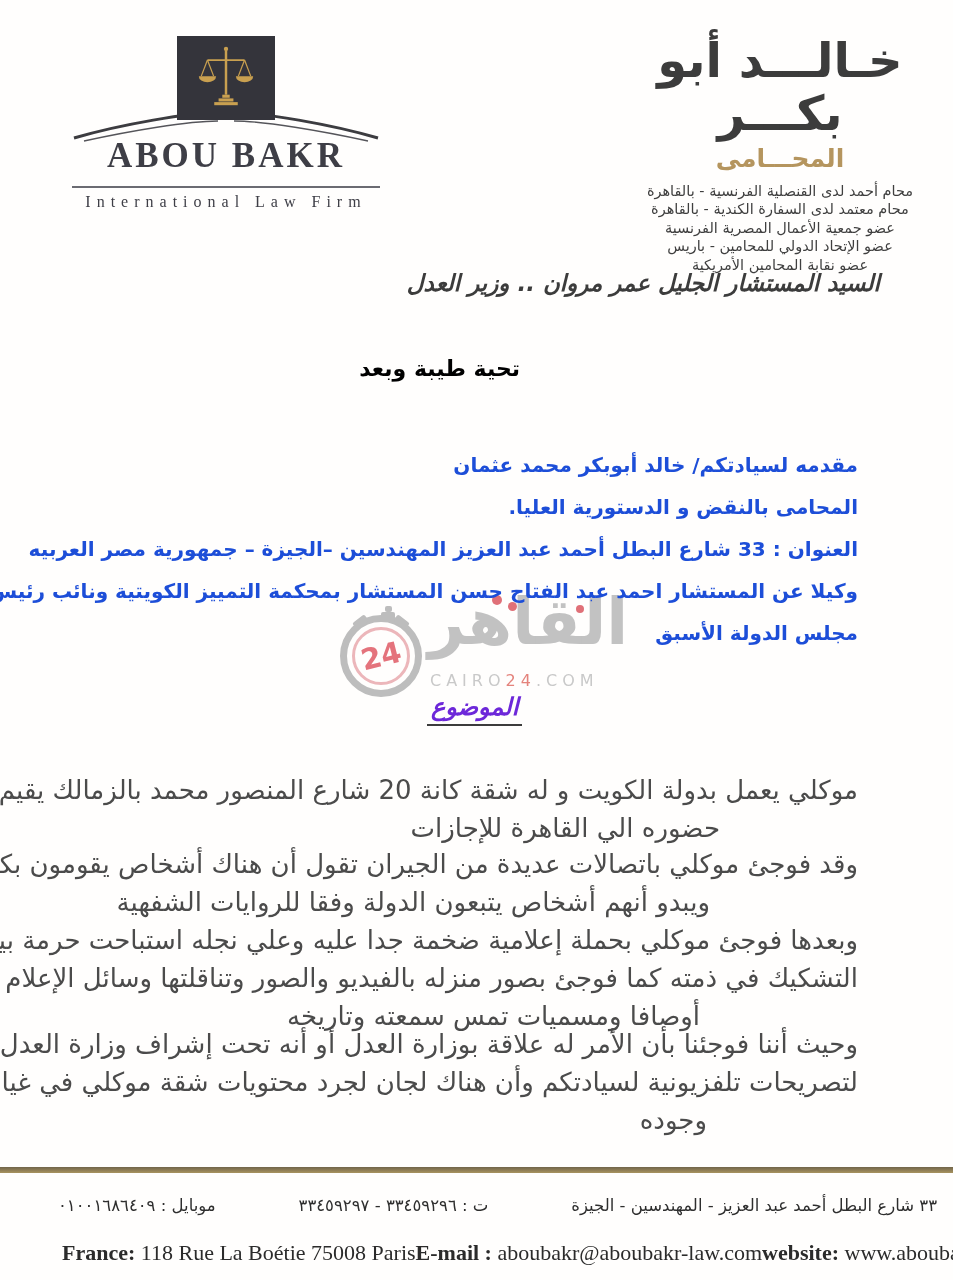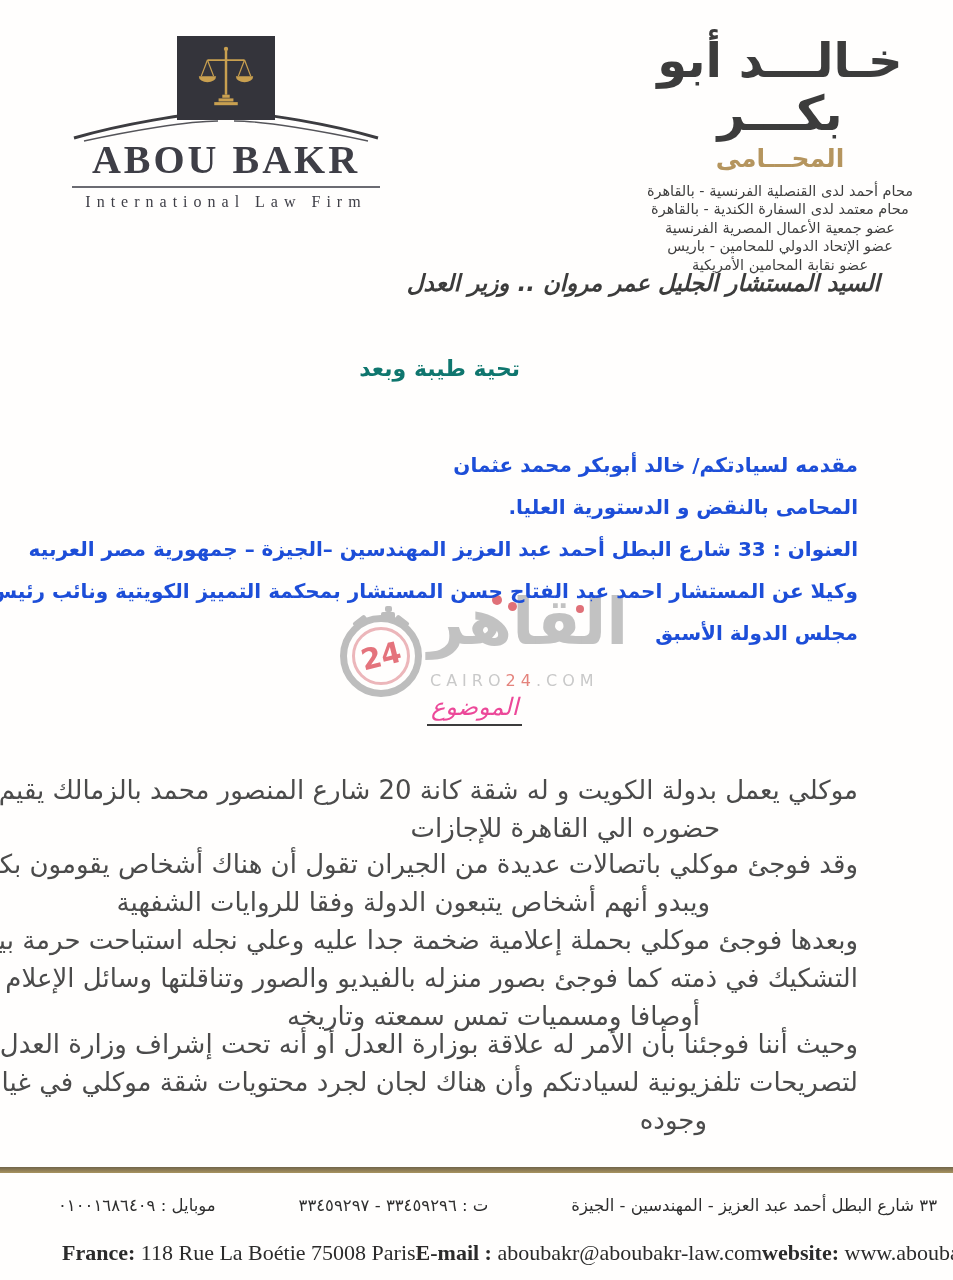--- a/index.html
+++ b/index.html
@@ -9,44 +9,44 @@
     background:#fffefd; overflow:hidden;
     font-family:"DejaVu Sans", sans-serif; color:#3e3e3e;
   }
 
   
   .logo { position:absolute; left:70px; top:36px; width:312px; height:160px; }
   .logo-square { position:absolute; left:107px; top:0; width:98px; height:84px;
     background:#34343b; display:flex; align-items:center; justify-content:center; }
   .logo-roof { position:absolute; left:0; top:72px; }
   .logo-name { position:absolute; top:100px; width:100%; text-align:center;
-    font-family:"Liberation Serif", serif; font-size:40px; letter-spacing:3px;
+    font-family:"Liberation Serif", serif; font-size:35px; letter-spacing:3px;
     color:#3e3e46; font-weight:600; }
   .logo-rule { position:absolute; top:150px; left:2px; right:2px; height:1.5px; background:#6b6b72; }
   .logo-sub { position:absolute; top:157px; width:100%; text-align:center;
     font-family:"Liberation Serif", serif; font-size:16px; letter-spacing:6px; color:#3e3e46; }
 
   
   .hdr { position:absolute; right:8px; top:34px; width:330px; direction:rtl; text-align:center; }
   .hdr-name { font-size:48px; font-weight:bold; color:#3c3c3c; line-height:1.1; }
   .hdr-title { font-size:25px; color:#b5955e; margin-top:4px; font-weight:600; }
   .hdr-creds { margin-top:9px; font-size:14.5px; line-height:18.5px; color:#3f3f3f; }
 
   
   .addressee { position:absolute; top:270px; right:73px; direction:rtl;
     font-size:23px; font-weight:bold; font-style:italic; color:#3c3c3c; white-space:nowrap; }
   .greeting { position:absolute; top:356px; right:433px; direction:rtl;
-    font-size:22px; font-weight:bold; color:#0f766e; white-space:nowrap; }
+    font-size:22px; font-weight:bold; color:#000000; white-space:nowrap; }
 
   .intro { position:absolute; top:444px; left:95px; right:95px; direction:rtl;
     text-align:right; font-size:20px; font-weight:bold; color:#1d4ed8; z-index:2; }
   .intro .iline { line-height:42px; white-space:nowrap; }
 
   .subject { position:absolute; top:693px; left:427px; direction:rtl;
-    font-size:24px; font-weight:normal; font-style:italic; color:#ec4899;
+    font-size:24px; font-weight:bold; font-style:italic; color:#6d28d9;
     border-bottom:2px solid #3c3c3c; padding:0 4px 3px 4px; z-index:2; }
 
   .body-area { position:absolute; inset:0; z-index:2; pointer-events:none; }
   .para { position:absolute; left:95px; right:95px; direction:rtl; text-align:right;
     font-size:26px; color:#4b4b4b; }
   .para .pline { line-height:38px; white-space:nowrap; }
   .para0 .l1 { padding-right:138px; }
   .para1 .l1 { padding-right:148px; }
   .para2 .l2 { padding-right:158px; }
   .para3 .l2 { padding-right:151px; }

